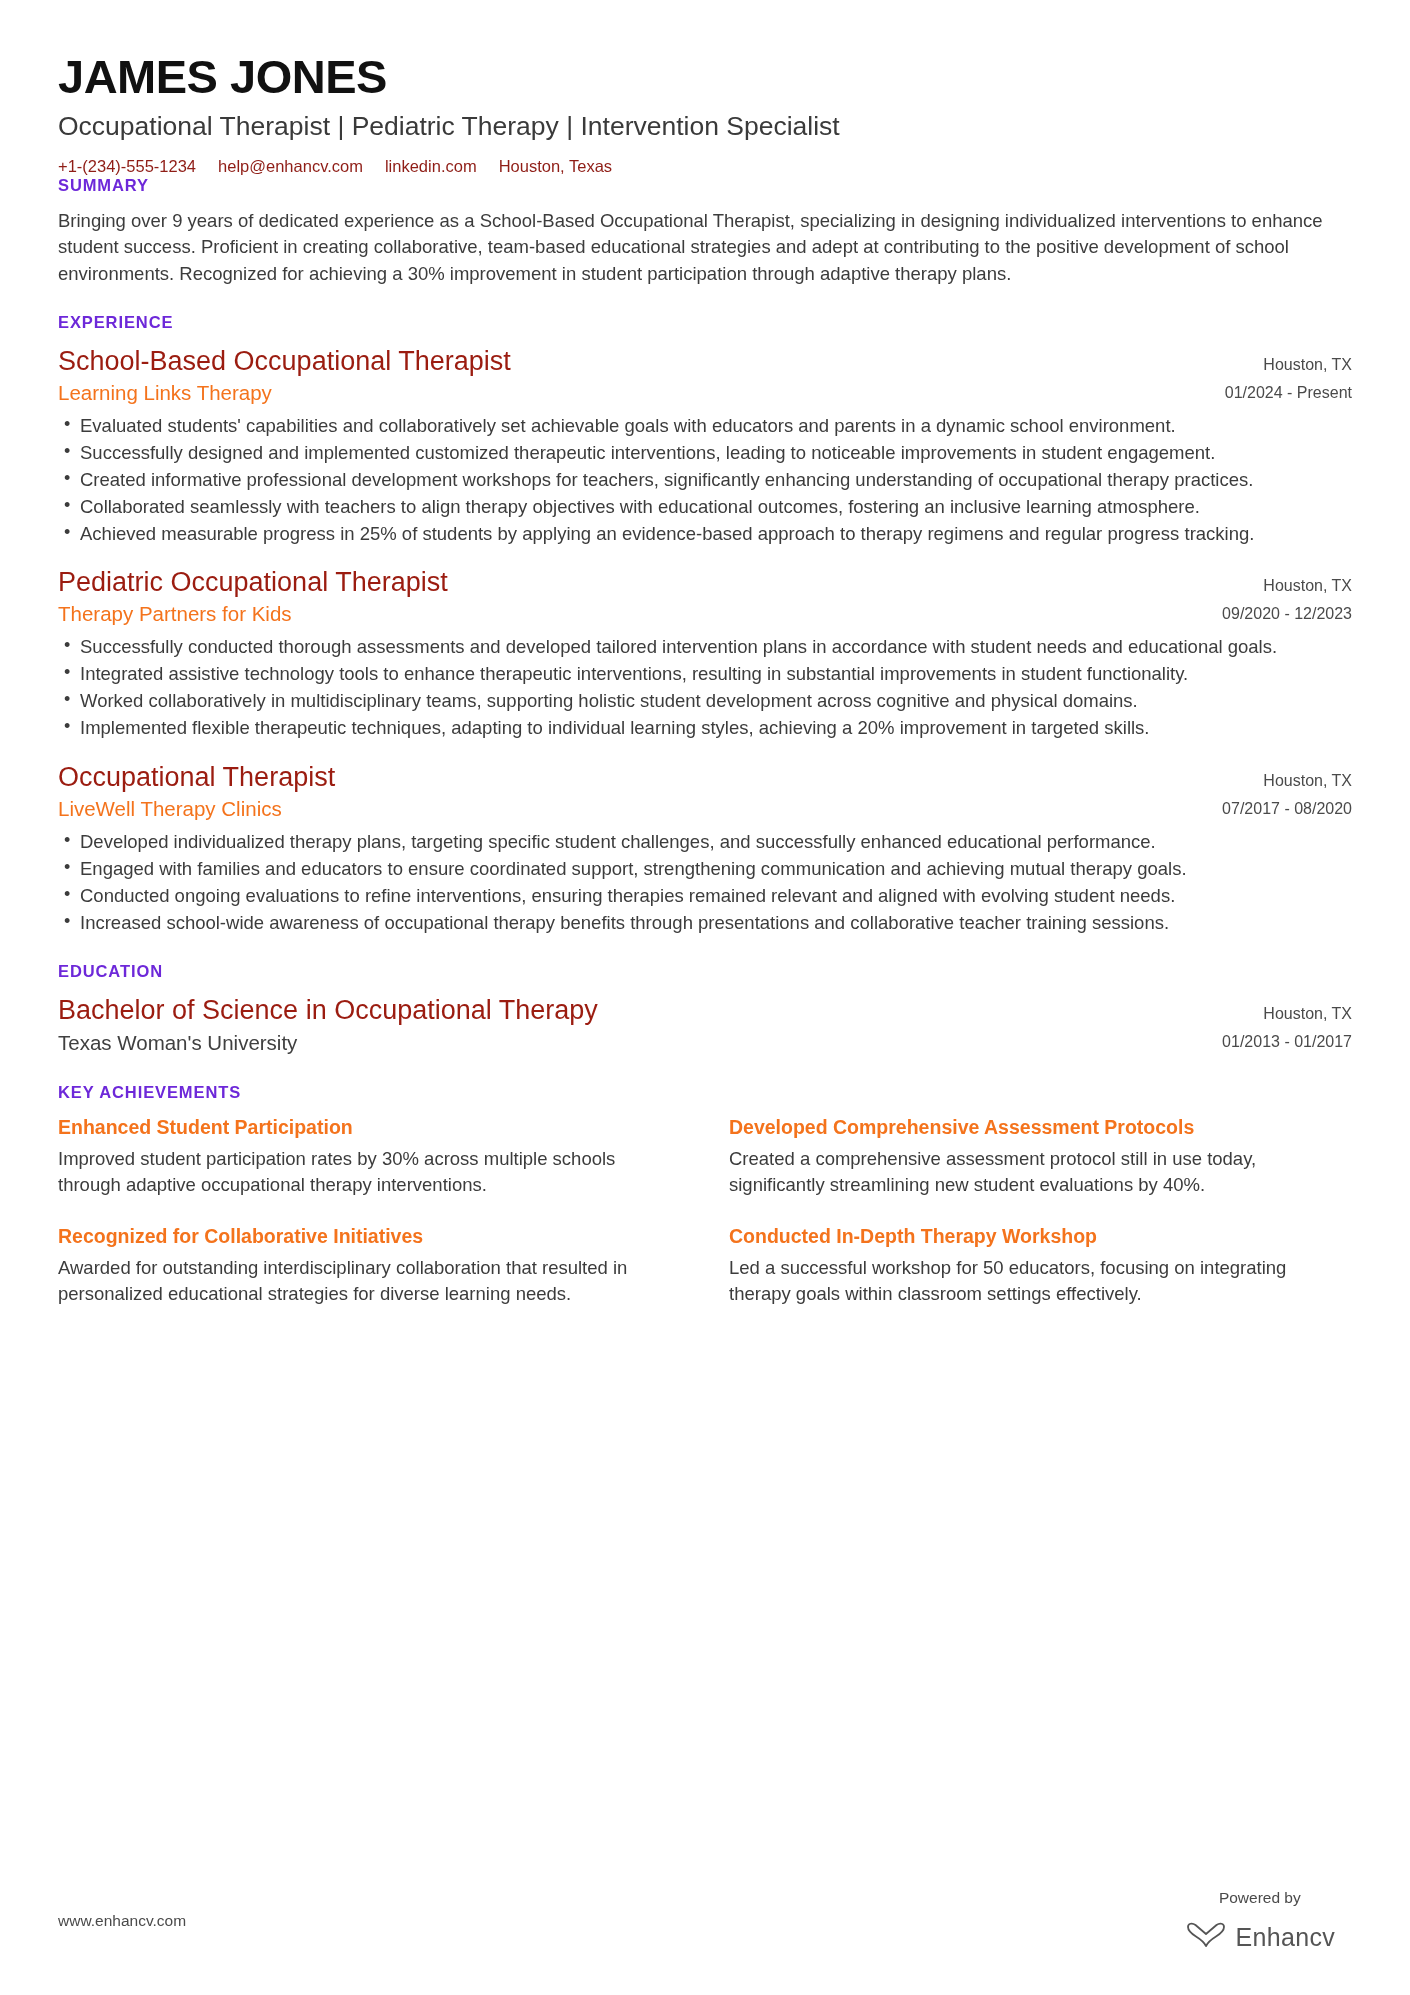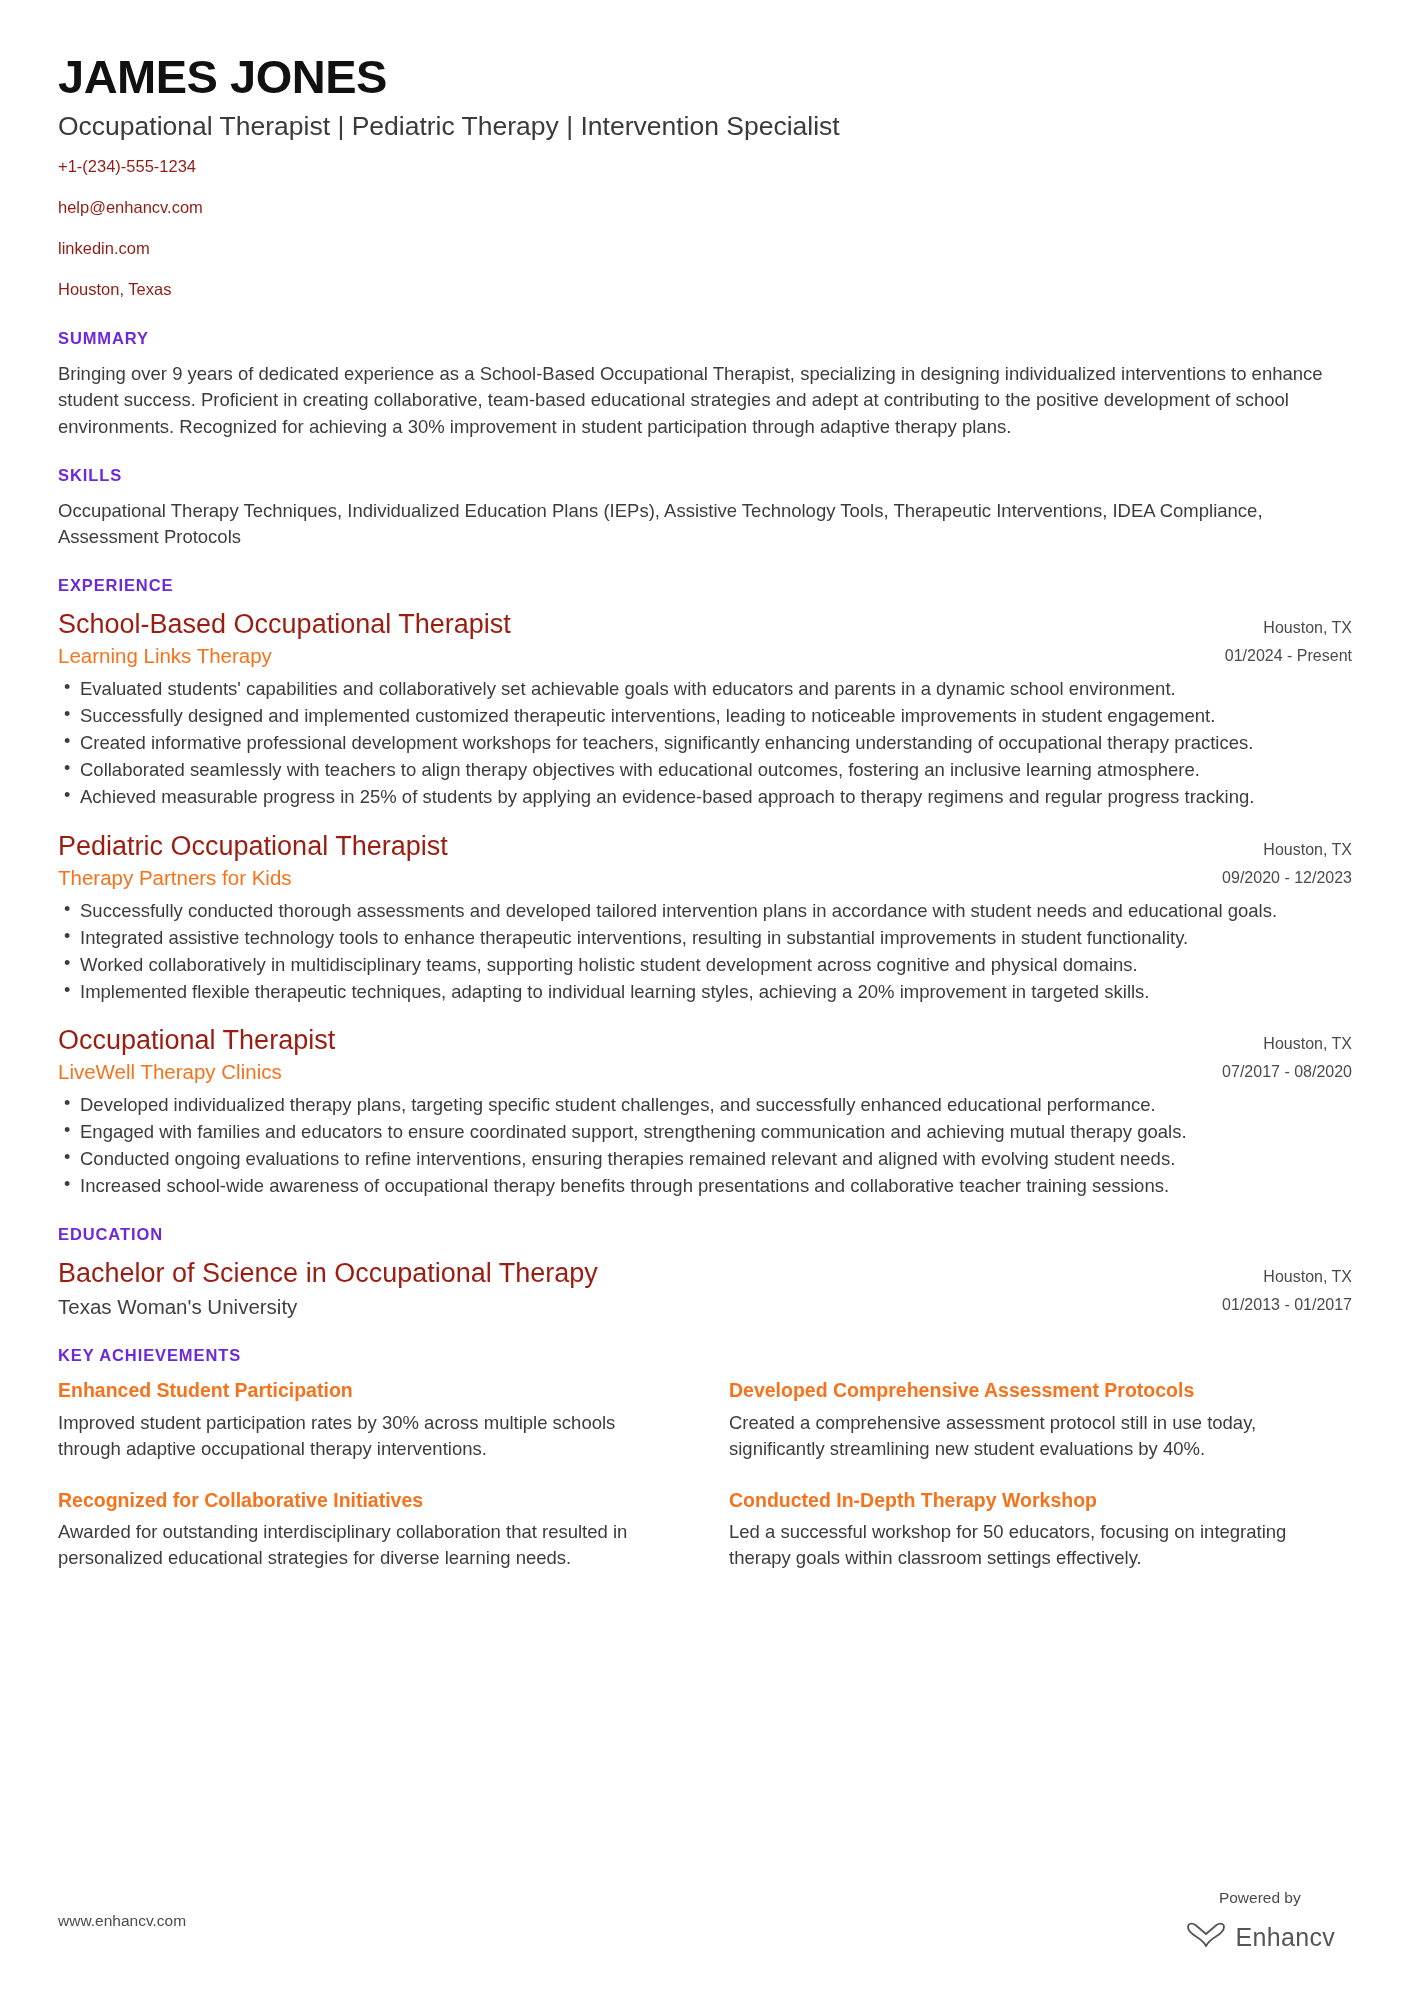--- a/index.html
+++ b/index.html
@@ -36,22 +36,20 @@
     line-height: 1.2;
     margin-bottom: 14px;
     white-space: nowrap;
   }
   .contact-row {
     display: flex;
     align-items: baseline;
     gap: 22px;
     font-size: 16.5px;
     color: #8f1d16;
-    margin-bottom: 30px;
-    flex-direction: column;
   }
   .contact-row .c-item { white-space: nowrap; }
 
   
   .sec-title {
     font-size: 16.5px;
     font-weight: bold;
     letter-spacing: 0.9px;
     color: #6d28d9;
     text-transform: uppercase;
@@ -203,24 +201,20 @@
       <span class="c-item">linkedin.com</span>
       <span class="c-item">Houston, Texas</span>
     </div>
   </div>
 
   <div class="section">
     <div class="sec-title">SUMMARY</div>
     <div class="body-text">Bringing over 9 years of dedicated experience as a School-Based Occupational Therapist, specializing in designing individualized interventions to enhance student success. Proficient in creating collaborative, team-based educational strategies and adept at contributing to the positive development of school environments. Recognized for achieving a 30% improvement in student participation through adaptive therapy plans.</div>
   </div>
 
-  <div class="section">
-    <div class="sec-title">SKILLS</div>
-    <div class="body-text">Occupational Therapy Techniques, Individualized Education Plans (IEPs), Assistive Technology Tools, Therapeutic Interventions, IDEA Compliance, Assessment Protocols</div>
-  </div>
 
   <div class="section">
     <div class="sec-title">EXPERIENCE</div>
 
     <div class="entry-block">
       <div class="entry-head">
         <div class="entry-left">
           <div class="job-title">School-Based Occupational Therapist</div>
           <div class="company">Learning Links Therapy</div>
         </div>

